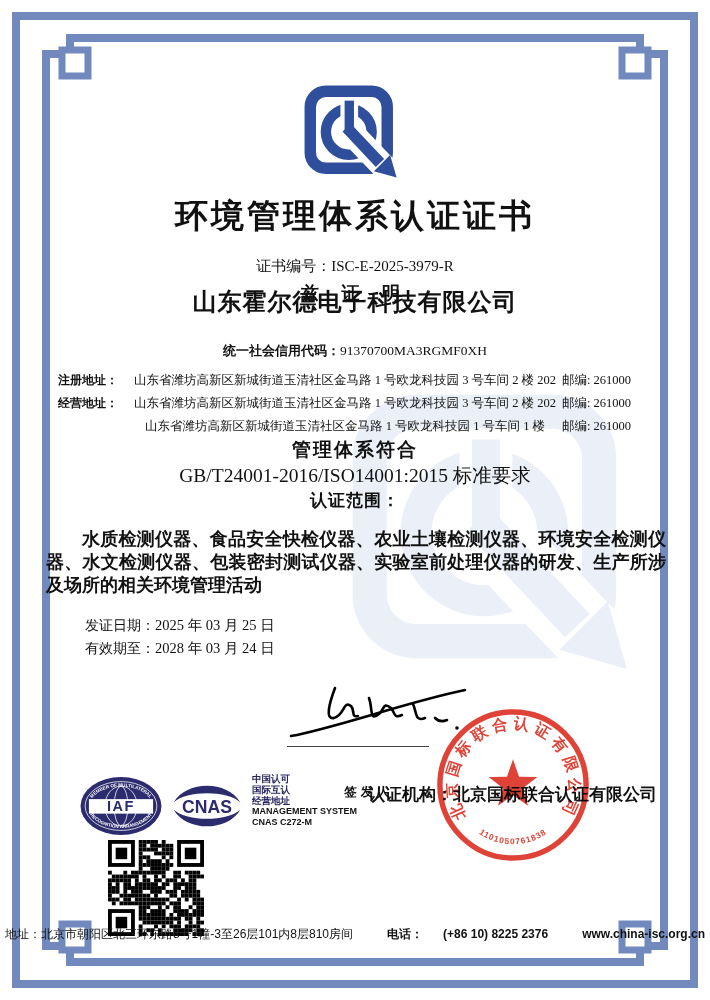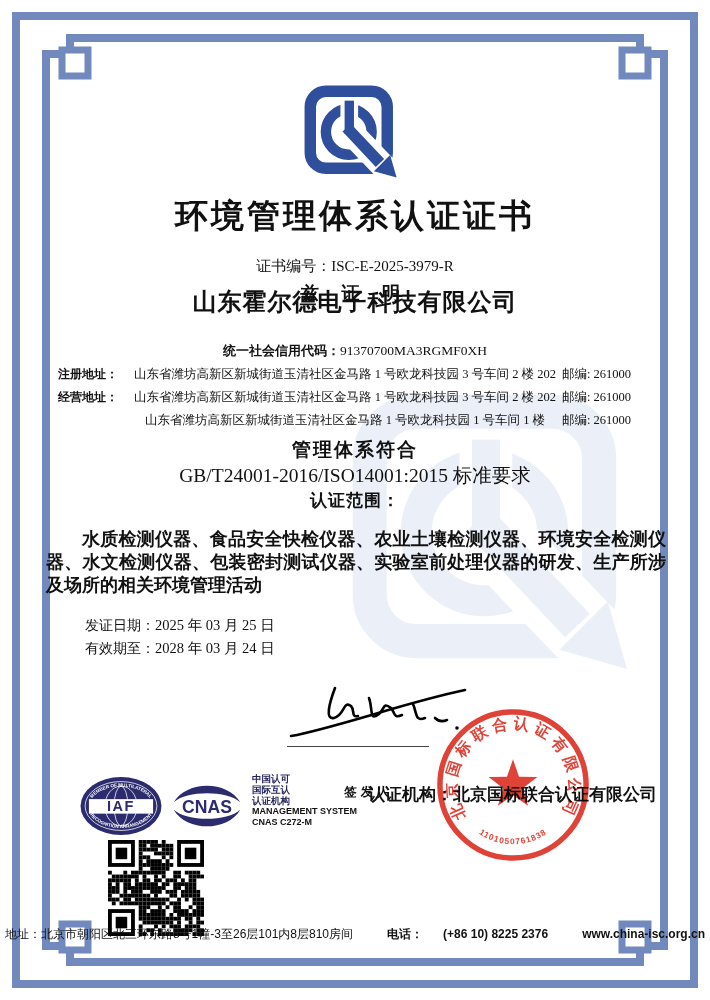--- a/index.html
+++ b/index.html
@@ -13,21 +13,21 @@
   .logo{left:299px;top:84px;width:112px;height:104px;color:#2F4E9B;}
   .watermark{left:348px;top:390px;width:310px;height:310px;color:#dbe3f1;opacity:.55;}
   .title{top:194px;font-size:33px;font-weight:bold;letter-spacing:3px;}
   .certno{top:257px;font-size:15px;}
   .hereby{top:281px;font-size:18px;font-weight:bold;letter-spacing:9px;}
   .company{top:286px;font-size:24px;font-weight:bold;letter-spacing:1px;}
   .credit{top:342px;font-size:13.5px;}
   .credit b{font-family:"Liberation Sans","DejaVu Sans",sans-serif;font-size:13px;}
   
   .addrs{left:58px;top:366px;width:592px;font-size:12.5px;}
-  .addr-row{display:flex;align-items:flex-start;height:23px;}
+  .addr-row{display:flex;align-items:flex-end;height:23px;}
   .addr-row .lb{width:70px;font-weight:bold;font-family:"Liberation Sans","DejaVu Sans",sans-serif;font-size:12px;}
   .addr-row .tx{flex:1;text-align:center;white-space:nowrap;}
   .addr-row .pc{width:88px;text-align:left;}
   
   .sysline{top:437px;font-size:19px;font-weight:bold;letter-spacing:2px;}
   .stdline{top:462px;font-size:19.5px;}
   .scopelb{top:489px;font-size:17px;font-weight:bold;letter-spacing:1px;}
   .scope{left:46px;top:528px;width:620px;font-size:18px;line-height:23px;font-weight:bold;
          font-family:"Liberation Sans","DejaVu Sans",sans-serif;text-indent:2em;text-align:justify;}
   .dates{left:85px;top:614px;font-size:14.5px;line-height:23px;}
@@ -182,21 +182,21 @@
 
   <svg class="abs cnas" viewBox="0 0 80 58">
     <path d="M 4 25 C 18 1 62 1 76 25 C 62 12 18 12 4 25 Z" fill="#2B2B6E"></path>
     <path d="M 4 33 C 18 57 62 57 76 33 C 62 46 18 46 4 33 Z" fill="#2B2B6E"></path>
     <text x="40" y="36.5" text-anchor="middle" font-size="19" font-weight="bold" fill="#2B2B6E" font-family="Liberation Sans, DejaVu Sans, sans-serif">CNAS</text>
   </svg>
 
   <div class="abs accblock">
     <div class="zh">中国认可</div>
     <div class="zh">国际互认</div>
-    <div class="zh">认证机构</div>
+    <div class="zh">经营地址</div>
     <div class="en">MANAGEMENT SYSTEM</div>
     <div class="en">CNAS C272-M</div>
   </div>
 
   <div class="abs issuer">
     <span>认证机构：</span><span>北京国标联合认证有限公司</span>
   </div>
 
   <svg class="abs seal" viewBox="0 0 160 160">
     <circle cx="80" cy="80" r="74" fill="none" stroke="#DD3327" stroke-width="5.5"></circle>

